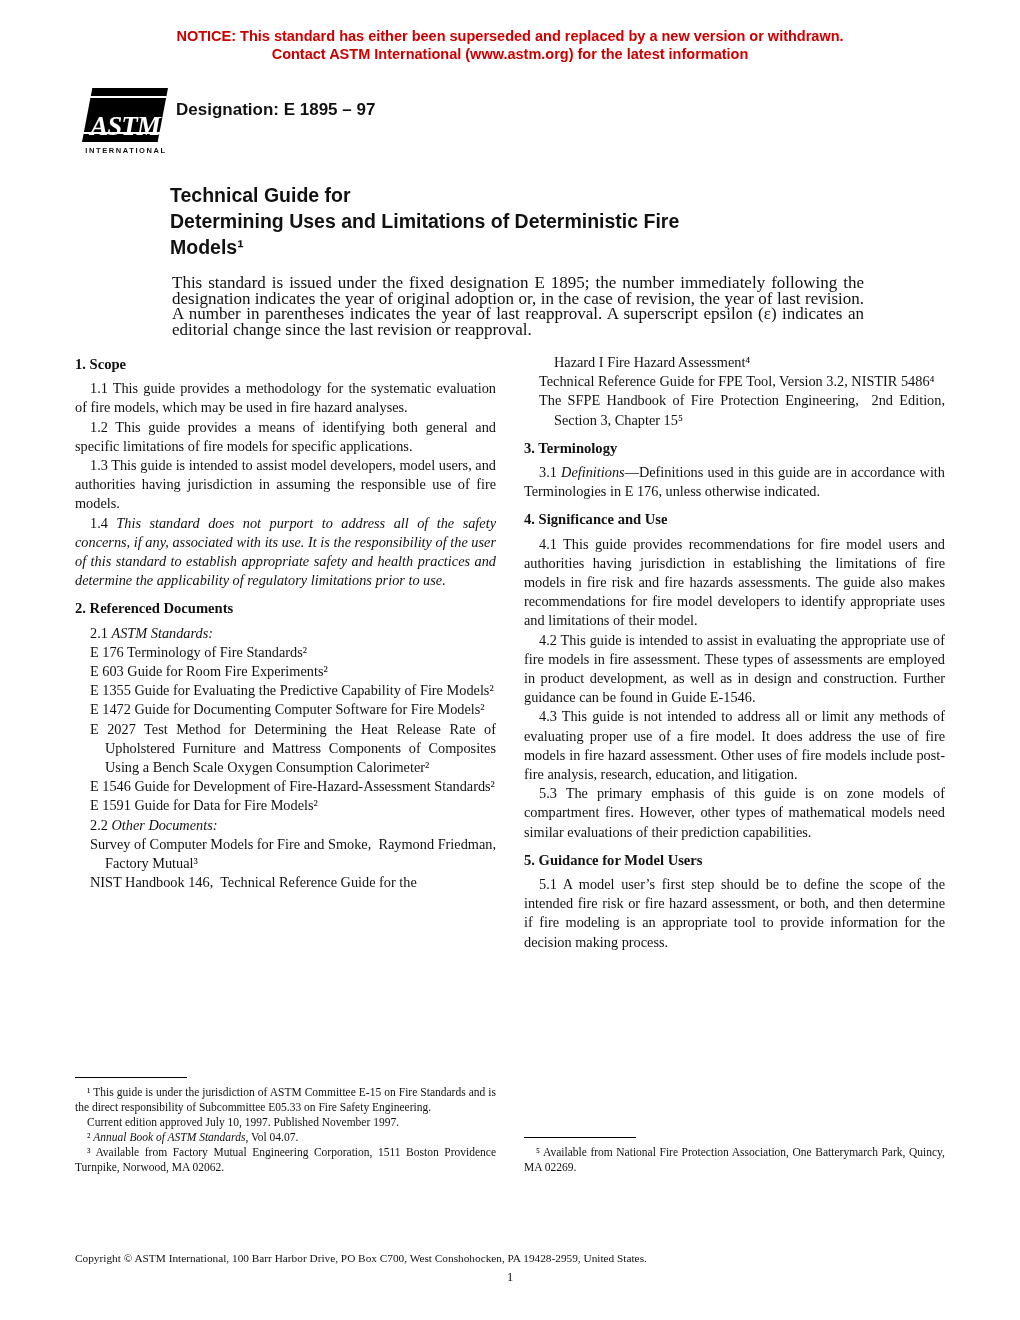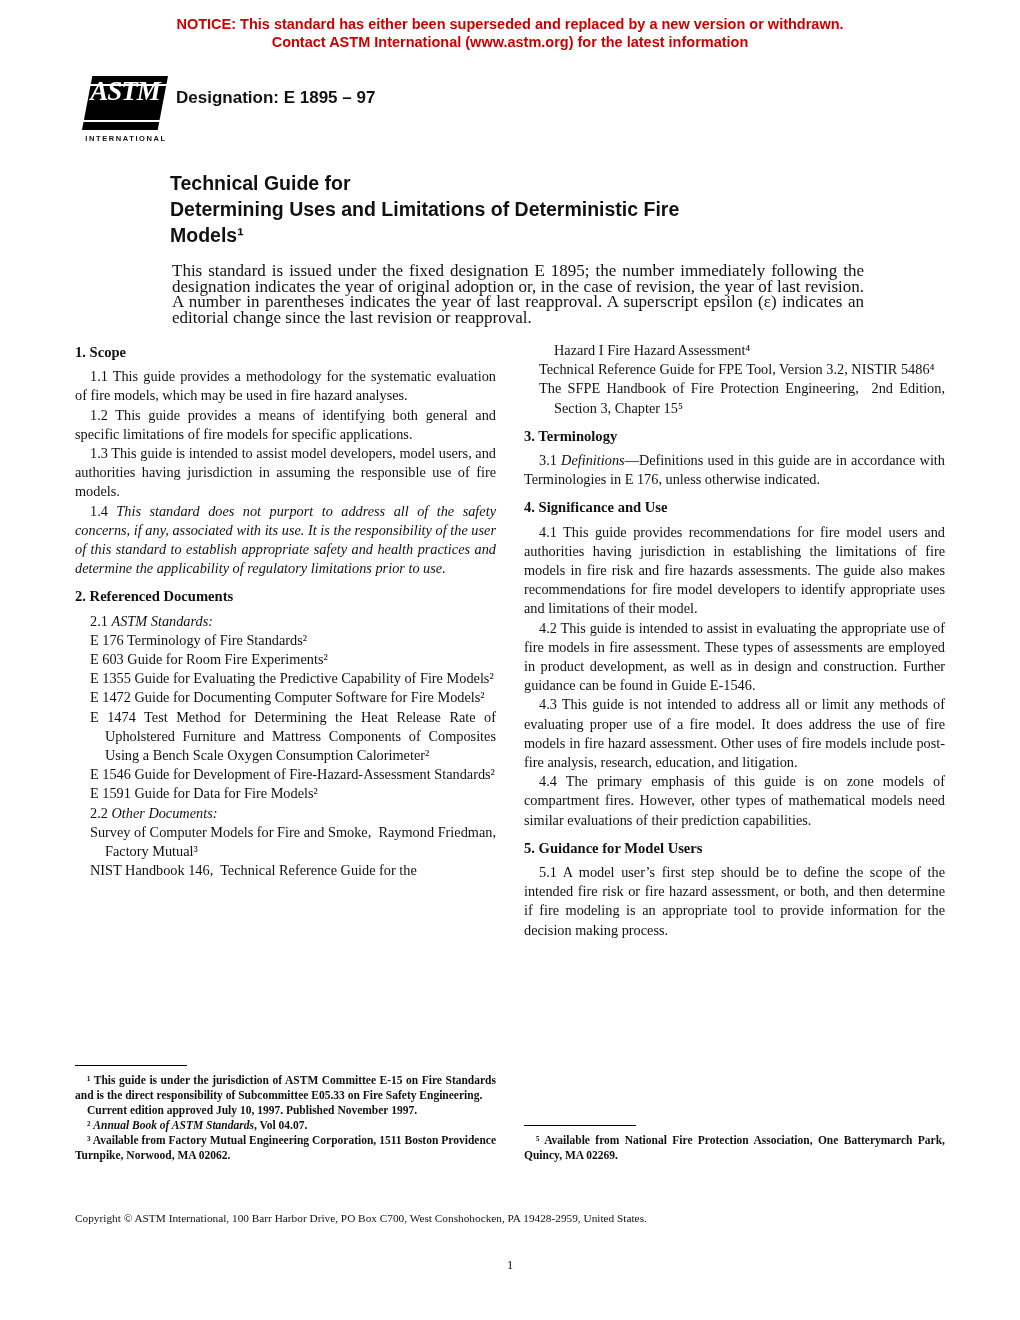--- a/index.html
+++ b/index.html
@@ -2,21 +2,21 @@
 <html><head>
 <meta charset="utf-8">
 <title>ASTM E 1895 – 97</title>
 <style>
   * { margin: 0; padding: 0; box-sizing: border-box; }
   html, body { background: #ffffff; }
   .page {
     position: relative;
     width: 1020px;
     height: 1300px;
-    margin: 0 auto;
+    margin: 12px auto;
     background: #ffffff;
     color: #111111;
     font-family: "Liberation Serif", serif;
     overflow: hidden;
     padding-left: 11px;
   }
   .notice {
     position: absolute;
     top: 15px; left: 0; right: 0;
     text-align: center;
@@ -30,21 +30,21 @@
     position: absolute;
     left: 82px; top: 76px;
     width: 88px;
     text-align: center;
   }
   .logo-mark {
     width: 86px; height: 54px;
     color: #ffffff;
     background: linear-gradient(180deg, #000 0 8px, #fff 8px 10px, #000 10px 44px, #fff 44px 46px, #000 46px 54px);
     clip-path: polygon(12% 0, 100% 0, 88% 100%, 0 100%);
-    display: flex; align-items: flex-start; justify-content: center;
+    display: flex; align-items: flex-end; justify-content: center;
     font-family: "Liberation Serif", serif;
     font-weight: bold; font-style: italic;
     font-size: 27px; letter-spacing: -1px;
   }
   .logo-caption {
     margin-top: 4px;
     font-family: "Liberation Sans", sans-serif;
     font-size: 7.5px; font-weight: bold;
     letter-spacing: 1.6px;
   }
@@ -93,31 +93,30 @@
   }
   .col > h2.sect:first-child { margin-top: 2px; }
   .para { text-align: justify; text-indent: 15px; }
   .ref { text-align: justify; padding-left: 30px; text-indent: -15px; }
   .ref-cont { padding-left: 30px; }
   .em { font-style: italic; }
   .footnotes {
     margin-top: auto;
     font-size: 11.5px;
     line-height: 15px;
-    font-weight: bold;
   }
   .fn-rule {
     width: 112px;
     border-top: 1px solid #000;
     margin-bottom: 7px;
   }
   .fn { text-indent: 12px; text-align: justify; }
   .copyright {
     position: absolute;
-    left: 75px; top: 1212px;
+    left: 75px; top: 1240px;
     width: 830px;
     font-size: 11.3px;
   }
   .pageno {
     position: absolute;
     left: 0; right: 0; top: 1258px;
     text-align: center;
     font-size: 12.5px;
   }
 </style>
@@ -156,21 +155,21 @@
       <p class="para">1.2 This guide provides a means of identifying both general and specific limitations of fire models for specific applications.</p>
       <p class="para">1.3 This guide is intended to assist model developers, model users, and authorities having jurisdiction in assuming the responsible use of fire models.</p>
       <p class="para"><span>1.4 </span><span class="em">This standard does not purport to address all of the safety concerns, if any, associated with its use. It is the responsibility of the user of this standard to establish appropriate safety and health practices and determine the applicability of regulatory limitations prior to use.</span></p>
 
       <h2 class="sect">2. Referenced Documents</h2>
       <p class="para"><span>2.1 </span><span class="em">ASTM Standards:</span></p>
       <p class="ref">E 176 Terminology of Fire Standards²</p>
       <p class="ref">E 603 Guide for Room Fire Experiments²</p>
       <p class="ref">E 1355 Guide for Evaluating the Predictive Capability of Fire Models²</p>
       <p class="ref">E 1472 Guide for Documenting Computer Software for Fire Models²</p>
-      <p class="ref">E 1474 Test Method for Determining the Heat Release Rate of Upholstered Furniture and Mattress Components of Composites Using a Bench Scale Oxygen Consumption Calorimeter²</p>
+      <p class="ref">E 2027 Test Method for Determining the Heat Release Rate of Upholstered Furniture and Mattress Components of Composites Using a Bench Scale Oxygen Consumption Calorimeter²</p>
       <p class="ref">E 1546 Guide for Development of Fire-Hazard-Assessment Standards²</p>
       <p class="ref">E 1591 Guide for Data for Fire Models²</p>
       <p class="para"><span>2.2 </span><span class="em">Other Documents:</span></p>
       <p class="ref">Survey of Computer Models for Fire and Smoke,&nbsp; Raymond Friedman, Factory Mutual³</p>
       <p class="ref">NIST Handbook 146,&nbsp; Technical Reference Guide for the</p>
 
       <div class="footnotes">
         <div class="fn-rule"></div>
         <p class="fn">¹ This guide is under the jurisdiction of ASTM Committee E-15 on Fire Standards and is the direct responsibility of Subcommittee E05.33 on Fire Safety Engineering.</p>
         <p class="fn">Current edition approved July 10, 1997. Published November 1997.</p>
@@ -184,21 +183,21 @@
       <p class="ref">Technical Reference Guide for FPE Tool, Version 3.2, NISTIR 5486⁴</p>
       <p class="ref">The SFPE Handbook of Fire Protection Engineering,&nbsp; 2nd Edition, Section 3, Chapter 15⁵</p>
 
       <h2 class="sect">3. Terminology</h2>
       <p class="para"><span>3.1 </span><span class="em">Definitions</span><span>—Definitions used in this guide are in accordance with Terminologies in E 176, unless otherwise indicated.</span></p>
 
       <h2 class="sect">4. Significance and Use</h2>
       <p class="para">4.1 This guide provides recommendations for fire model users and authorities having jurisdiction in establishing the limitations of fire models in fire risk and fire hazards assessments. The guide also makes recommendations for fire model developers to identify appropriate uses and limitations of their model.</p>
       <p class="para">4.2 This guide is intended to assist in evaluating the appropriate use of fire models in fire assessment. These types of assessments are employed in product development, as well as in design and construction. Further guidance can be found in Guide E-1546.</p>
       <p class="para">4.3 This guide is not intended to address all or limit any methods of evaluating proper use of a fire model. It does address the use of fire models in fire hazard assessment. Other uses of fire models include post-fire analysis, research, education, and litigation.</p>
-      <p class="para">4.4 The primary emphasis of this guide is on zone models of compartment fires. However, other types of mathematical models need similar evaluations of their prediction capabilities.</p>
+      <p class="para">5.3 The primary emphasis of this guide is on zone models of compartment fires. However, other types of mathematical models need similar evaluations of their prediction capabilities.</p>
 
       <h2 class="sect">5. Guidance for Model Users</h2>
       <p class="para">5.1 A model user’s first step should be to define the scope of the intended fire risk or fire hazard assessment, or both, and then determine if fire modeling is an appropriate tool to provide information for the decision making process.</p>
 
       <div class="footnotes">
         <div class="fn-rule"></div>
         <p class="fn">⁵ Available from National Fire Protection Association, One Batterymarch Park, Quincy, MA 02269.</p>
       </div>
     </div>
 

